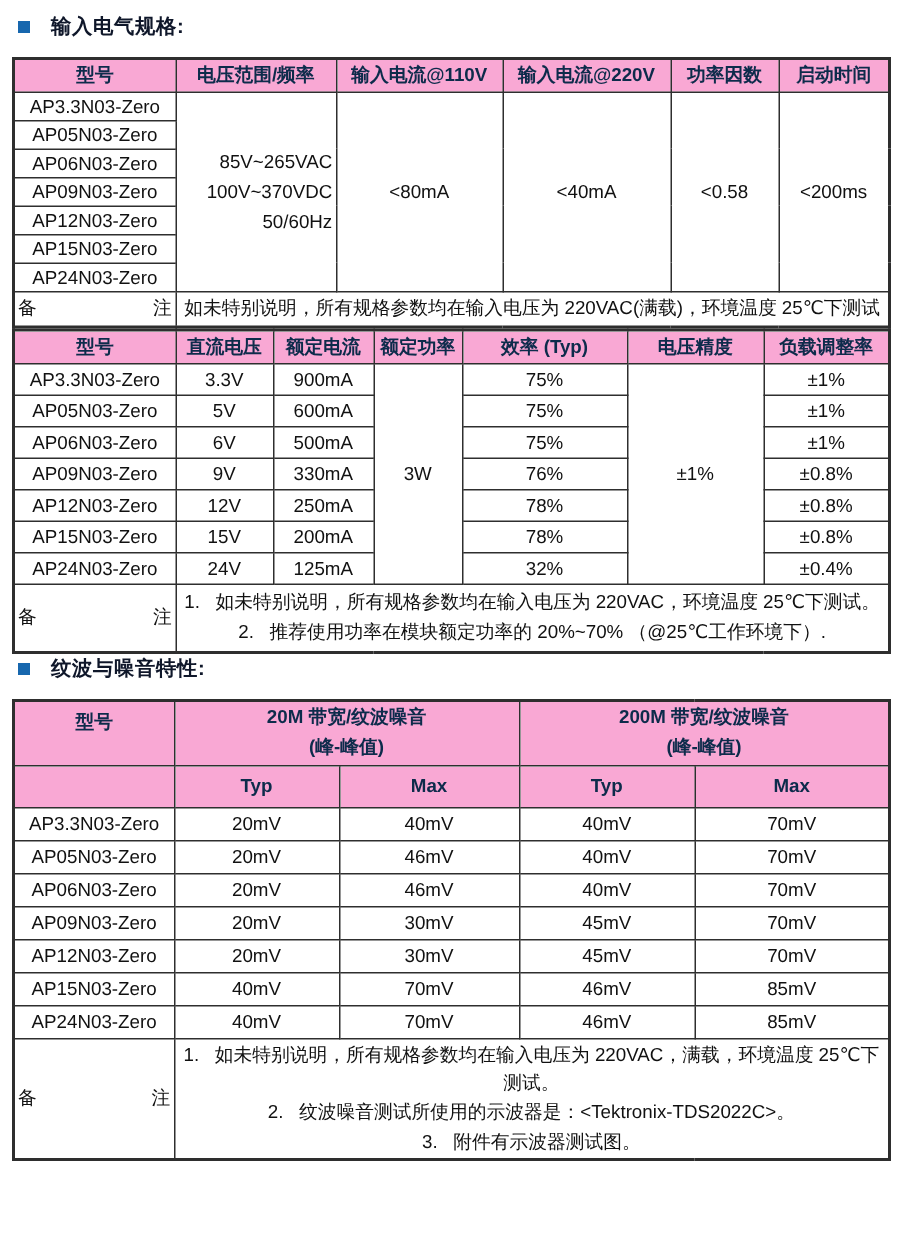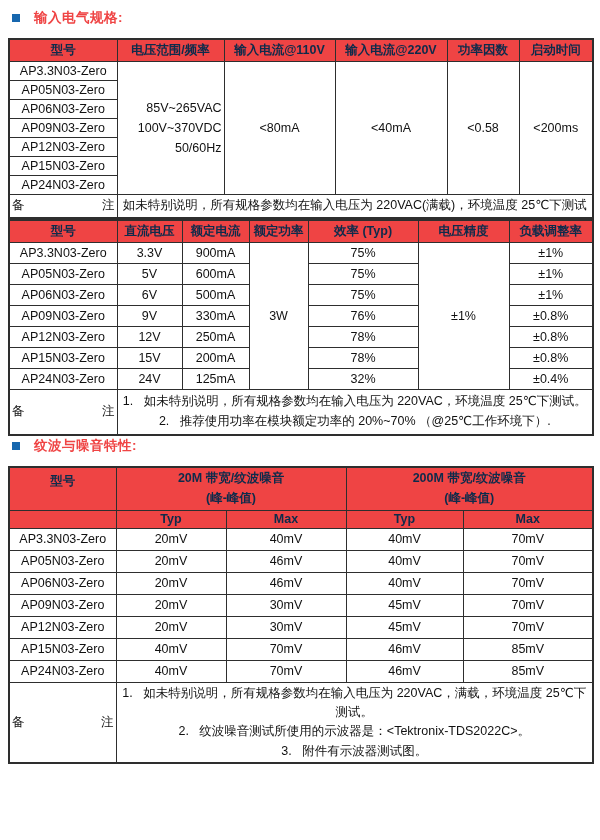--- a/index.html
+++ b/index.html
@@ -10,43 +10,43 @@
   }
   .page{padding:8px 8px 0 8px;}
   .section{margin:0;}
   .section-title{
     display:flex;align-items:center;gap:14px;
     height:20px;margin:0 0 10px 2px;
   }
   .sec2 .section-title{margin-top:28px;}
   .sec3 .section-title{}
   .bullet{width:8px;height:8px;background:#1767AE;flex:0 0 auto;margin-left:2px;}
-  .title-text{color:#ef4444;font-size:13.5px;font-weight:bold;letter-spacing:.5px;}
+  .title-text{color:#0f172a;font-size:13.5px;font-weight:bold;letter-spacing:.5px;}
 
   table.t{
     border-collapse:collapse;table-layout:fixed;width:584px;
     border:2px solid #2e2e2e;
   }
   table.t th, table.t td{
     border:1px solid #2e2e2e;
     text-align:center;vertical-align:middle;
     font-size:12.5px;padding:1px 2px;
     overflow:hidden;
   }
   table.t th{
-    background:#ef4444;color:#0D2B4B;font-weight:bold;
+    background:#f9a8d4;color:#0D2B4B;font-weight:bold;
   }
   .t1 tr.hr{height:22px;}
   .t1 tr.dr{height:19px;}
   .t1 tr.rr{height:24px;}
   .t2 tr.hr{height:22px;}
   .t2 tr.dr{height:21px;}
   .t2 tr.rr{height:46px;}
   .t3 tr.hr1{height:43px;}
-  .t3 tr.hr2{height:18px;}
+  .t3 tr.hr2{height:28px;}
   .t3 tr.dr{height:22px;}
   .t3 tr.rr{height:56px;}
   .t3 th.model-hd{vertical-align:top;padding-top:5px;}
 
   .multiline div{line-height:1.6;text-align:right;}
   .grp div{line-height:1.55;}
 
   td.remark-label{padding:0 30px;}
   .remark-pair{display:flex;justify-content:space-between;font-size:12.5px;}
   td.remark-text{

